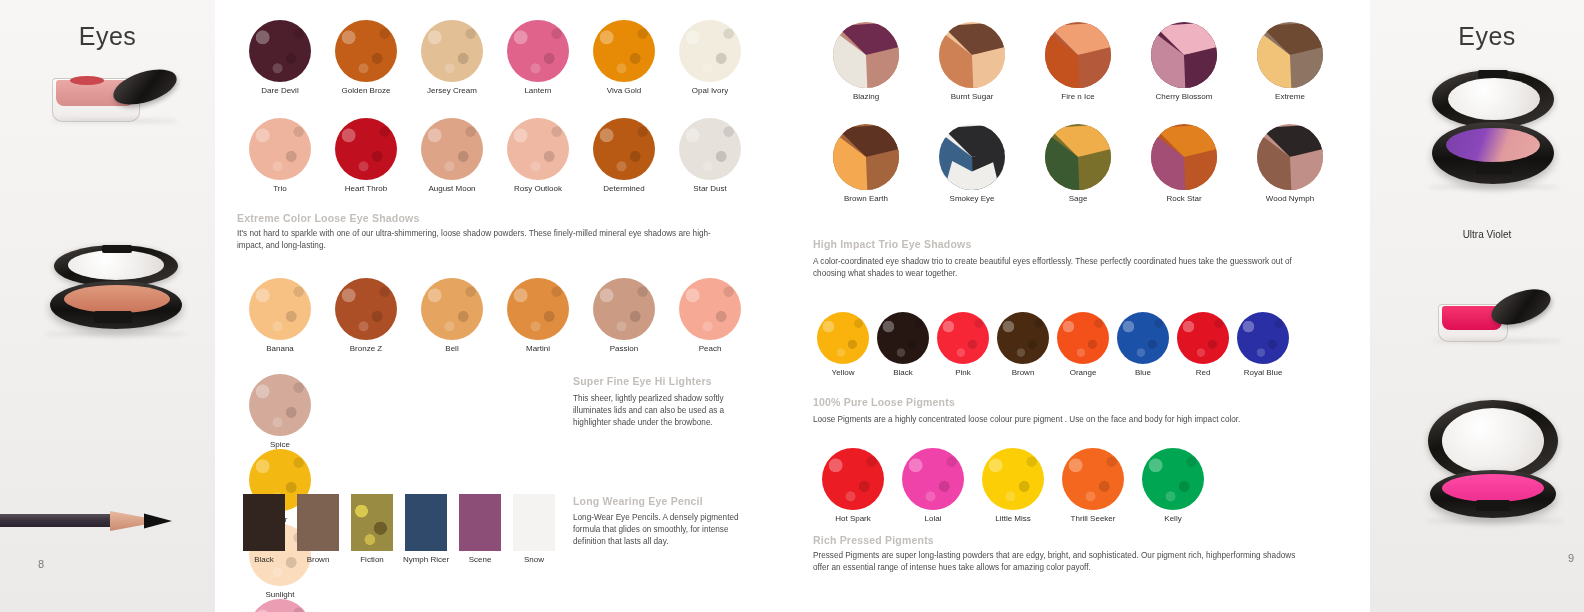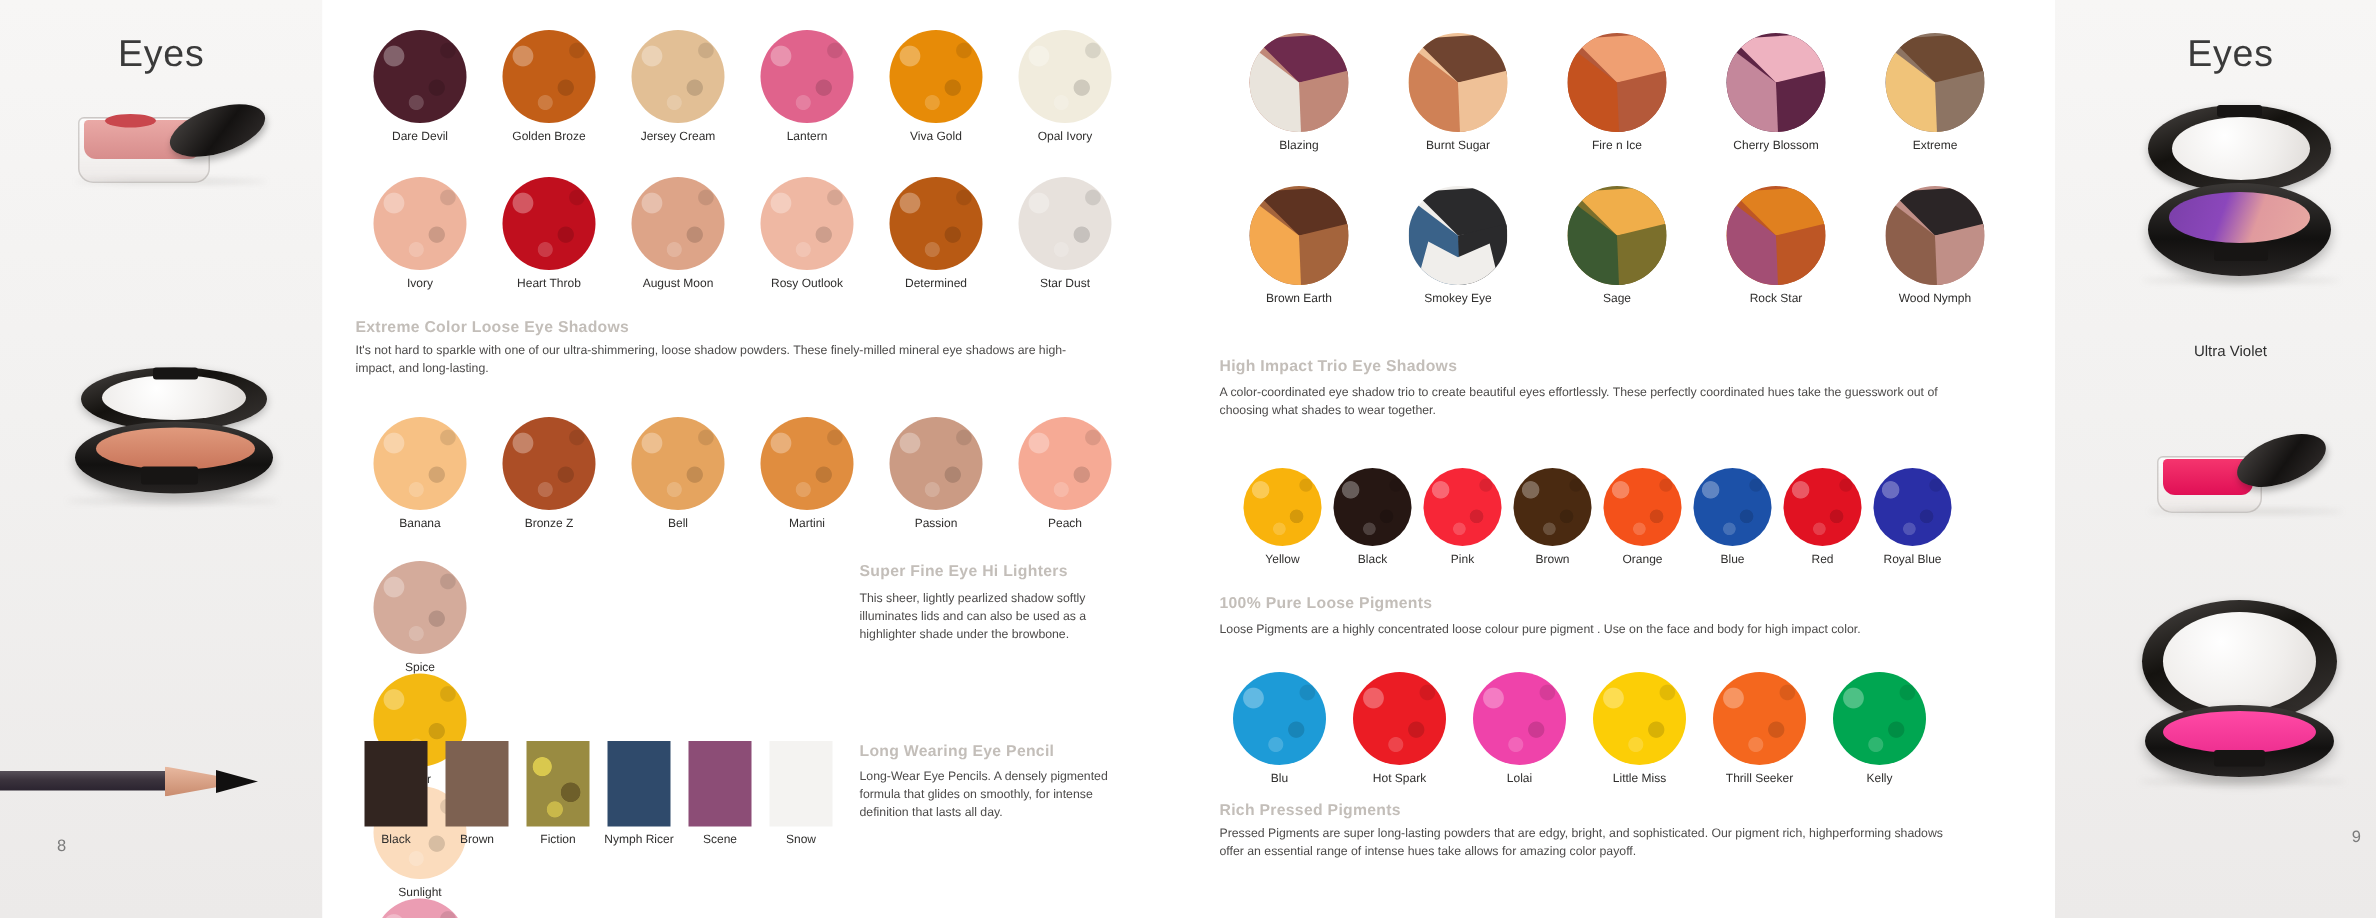--- a/index.html
+++ b/index.html
@@ -214,21 +214,21 @@
           </div>
         <div class="swatch-label">Opal Ivory</div>
       </div>
     </div>
 
     <div class="swatch-grid" style="position:absolute;left:22px;top:118px;width:520px;">
       <div class="swatch-cell" style="width:86px;">
         <div class="swatch" style="width:62px;height:62px;background:#eeb49d;">
             <span class="tex"></span>
           </div>
-        <div class="swatch-label">Ivory</div>
+        <div class="swatch-label">Trio</div>
       </div>
       <div class="swatch-cell" style="width:86px;">
         <div class="swatch" style="width:62px;height:62px;background:#c00f1e;">
             <span class="tex"></span>
           </div>
         <div class="swatch-label">Heart Throb</div>
       </div>
       <div class="swatch-cell" style="width:86px;">
         <div class="swatch" style="width:62px;height:62px;background:#dda488;">
             <span class="tex"></span>
@@ -445,21 +445,21 @@
             <i class="w-left" style="background:#8d5f4b;"></i>
             <i class="w-right" style="background:#c08f87;"></i>
         </div>
         <div class="swatch-label">Wood Nymph</div>
       </div>
     </div>
 
     <div class="section-head" style="position:absolute;left:8px;top:238px;">High Impact Trio Eye Shadows</div>
     <div class="section-body" style="position:absolute;left:8px;top:256px;width:500px;">A color-coordinated eye shadow trio to create beautiful eyes effortlessly. These perfectly coordinated hues take the guesswork out of choosing what shades to wear together.</div>
 
-    <div class="swatch-grid" style="position:absolute;left:20px;top:312px;width:540px;">
+    <div class="swatch-grid" style="position:absolute;left:8px;top:312px;width:540px;">
       <div class="swatch-cell" style="width:60px;">
         <div class="swatch" style="width:52px;height:52px;background:#f9b30c;">
             <span class="tex"></span>
           </div>
         <div class="swatch-label">Yellow</div>
       </div>
       <div class="swatch-cell" style="width:60px;">
         <div class="swatch" style="width:52px;height:52px;background:#261713;">
             <span class="tex"></span>
           </div>
@@ -500,26 +500,20 @@
             <span class="tex"></span>
           </div>
         <div class="swatch-label">Royal Blue</div>
       </div>
     </div>
 
     <div class="section-head" style="position:absolute;left:8px;top:396px;">100% Pure Loose Pigments</div>
     <div class="section-body" style="position:absolute;left:8px;top:414px;width:490px;">Loose Pigments are a highly concentrated loose colour pure pigment . Use on the face and body for high impact color.</div>
 
     <div class="swatch-grid" style="position:absolute;left:8px;top:448px;width:500px;">
-      <div class="swatch-cell" style="width:80px;">
-        <div class="swatch" style="width:62px;height:62px;background:#1d9bd7;">
-            <span class="tex"></span>
-          </div>
-        <div class="swatch-label">Blu</div>
-      </div>
       <div class="swatch-cell" style="width:80px;">
         <div class="swatch" style="width:62px;height:62px;background:#eb1c24;">
             <span class="tex"></span>
           </div>
         <div class="swatch-label">Hot Spark</div>
       </div>
       <div class="swatch-cell" style="width:80px;">
         <div class="swatch" style="width:62px;height:62px;background:#ef43aa;">
             <span class="tex"></span>
           </div>

